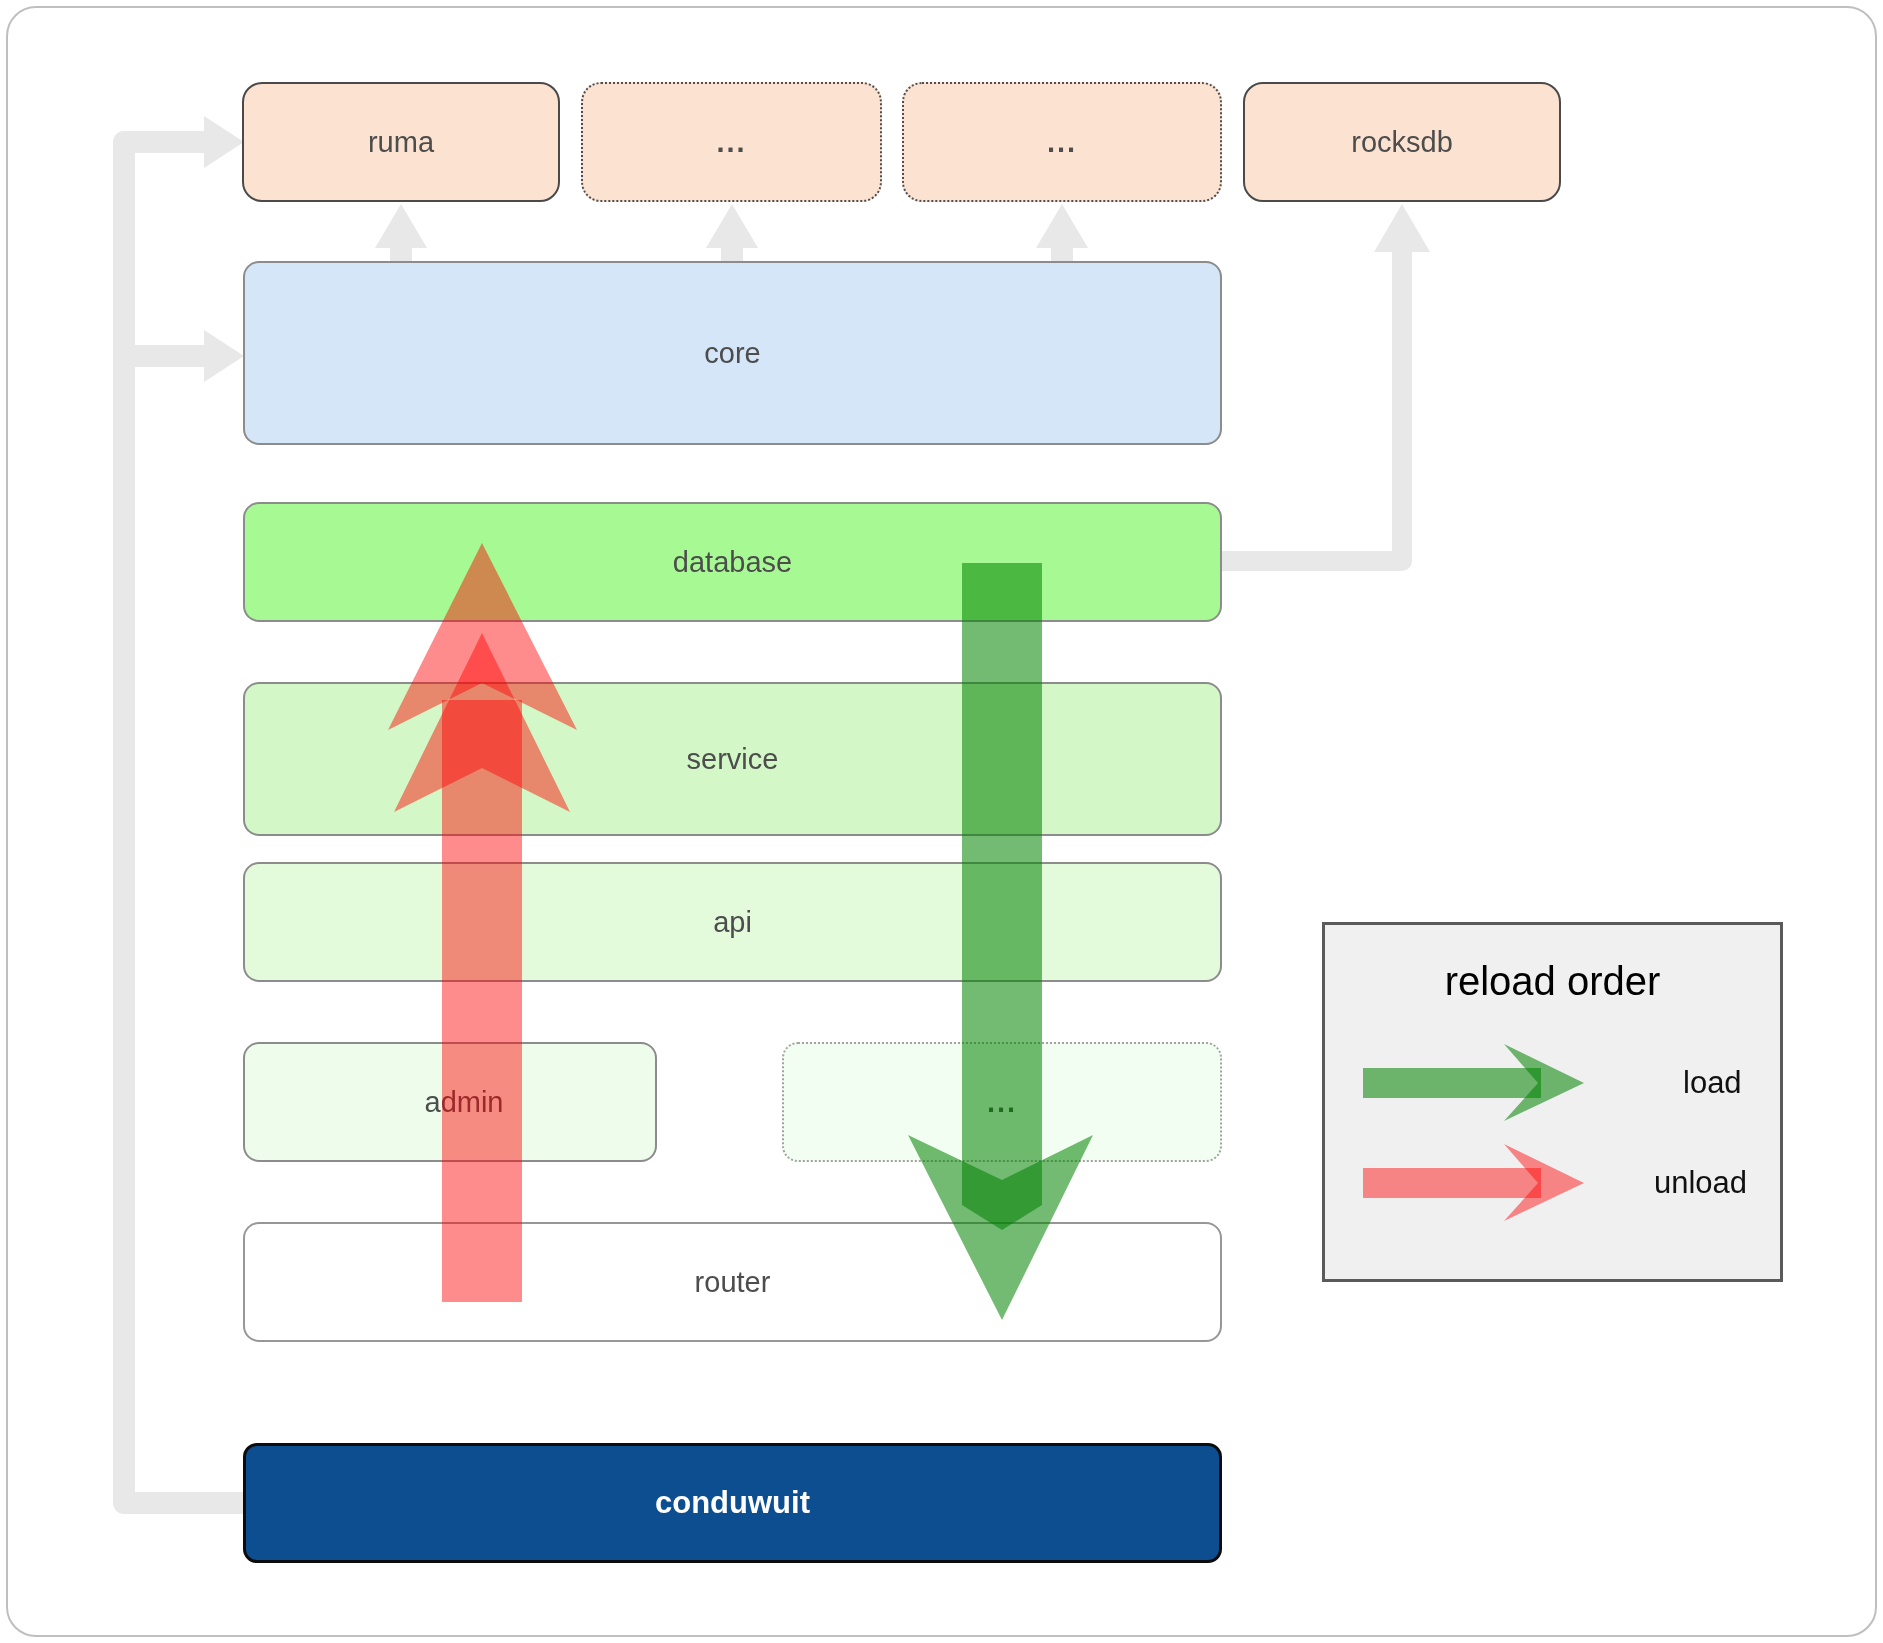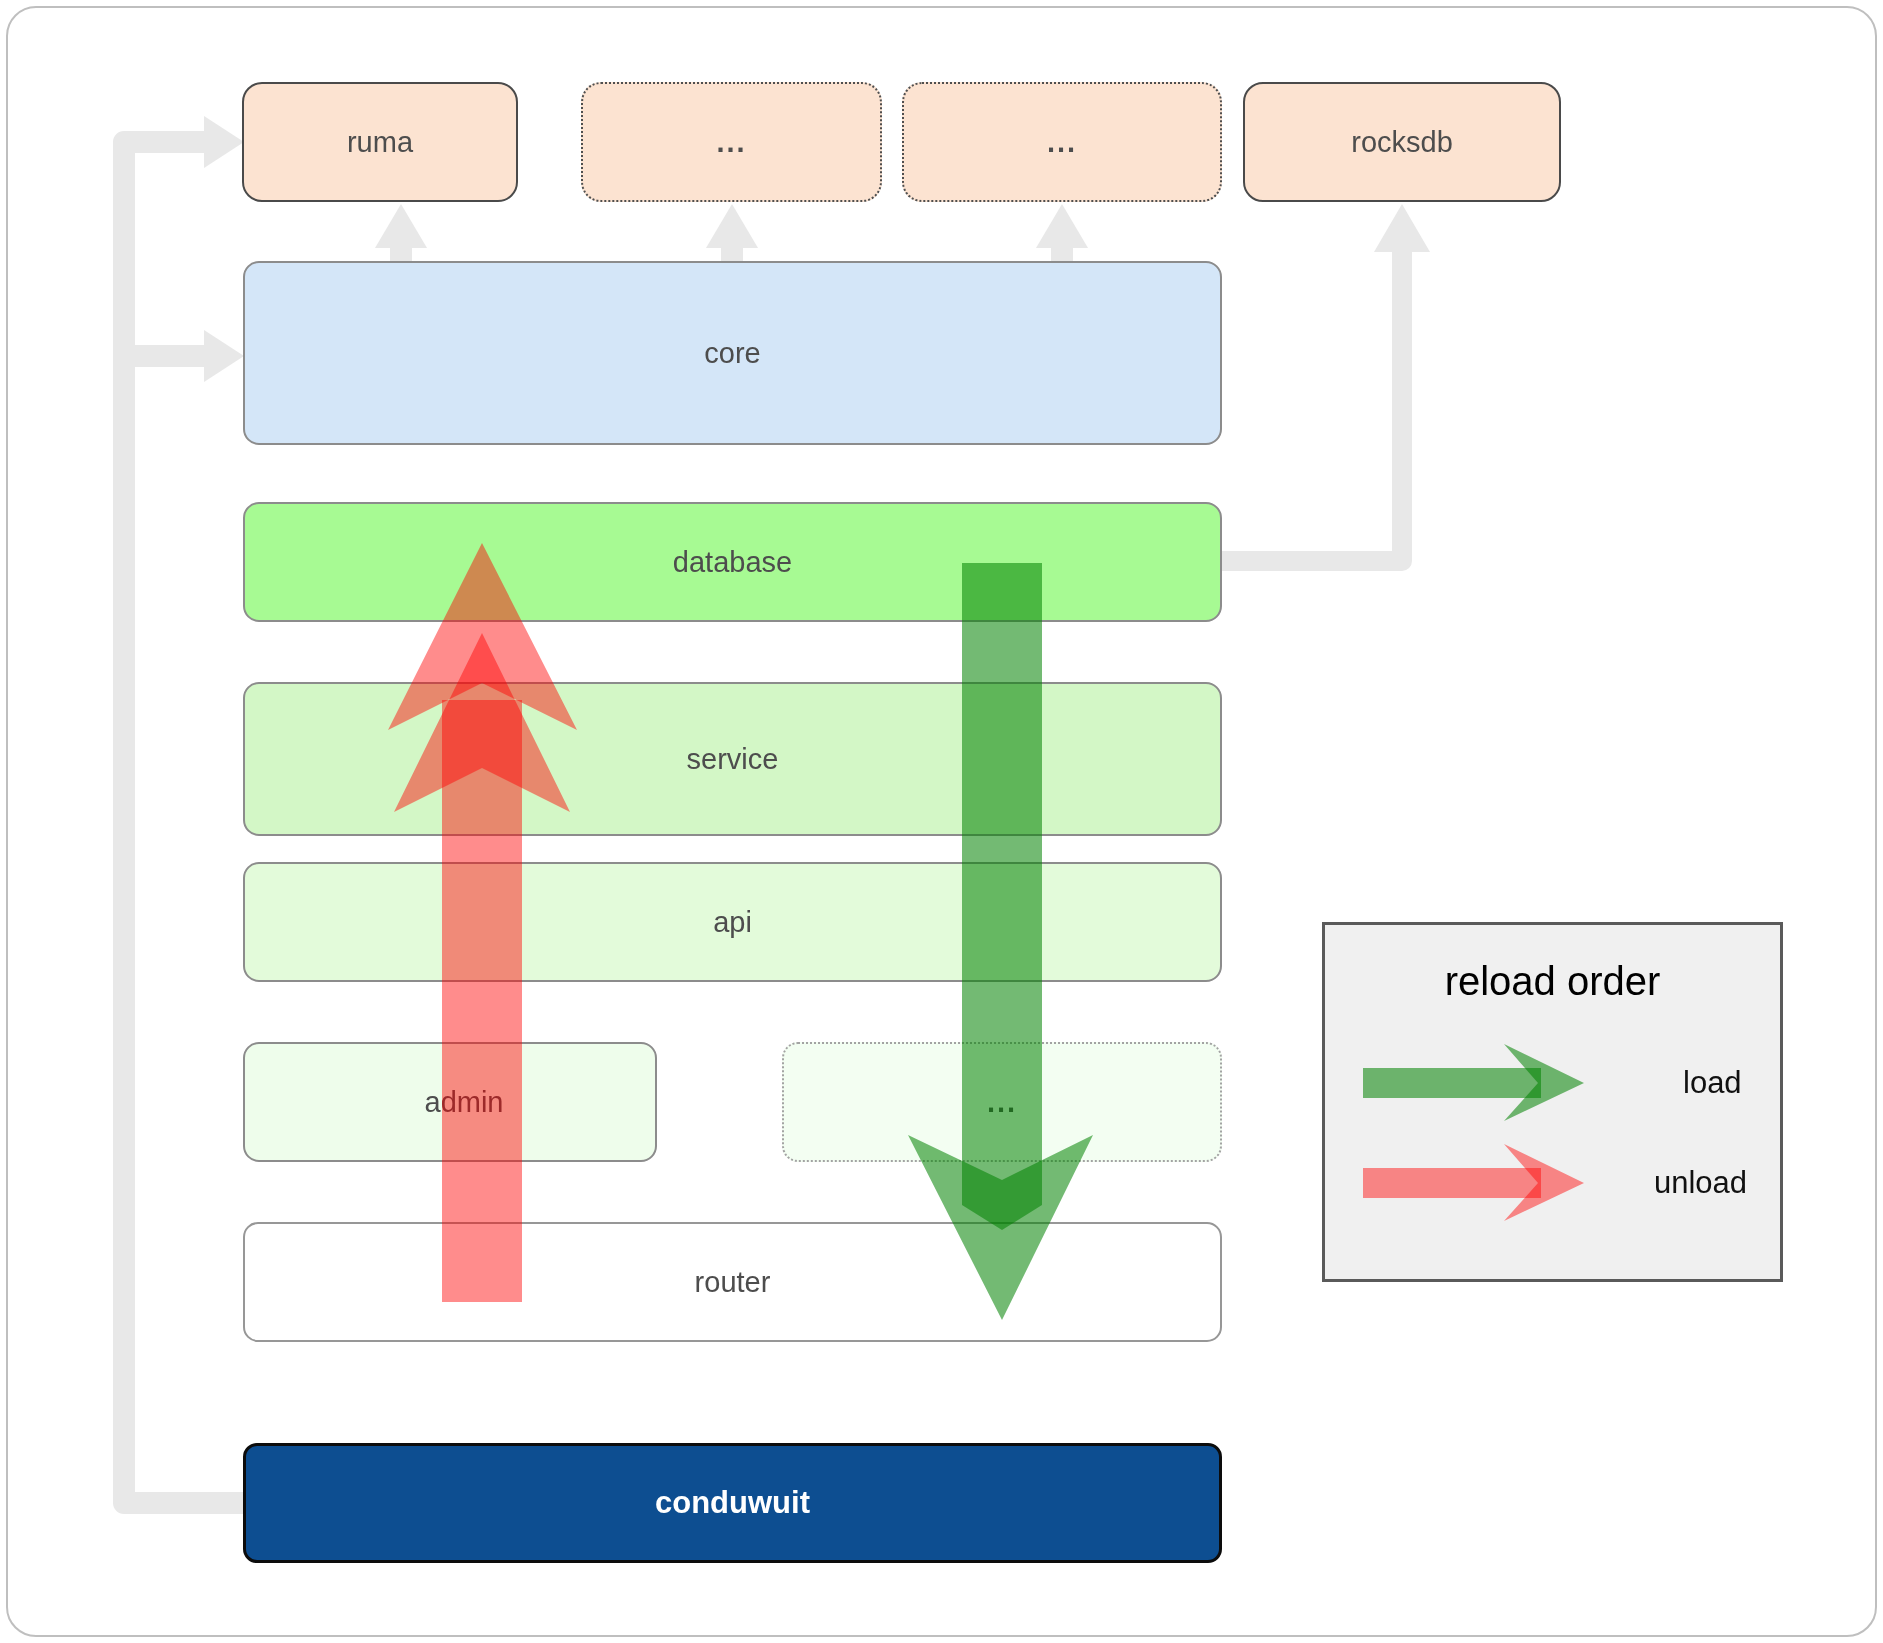--- a/index.html
+++ b/index.html
@@ -70,21 +70,21 @@
     <polygon class="conn-fill" points="1374,252 1402,204 1430,252"></polygon>
 
     <rect class="conn-fill" x="390" y="244" width="22" height="20"></rect>
     <polygon class="conn-fill" points="375,248 401,204 427,248"></polygon>
     <rect class="conn-fill" x="721" y="244" width="22" height="20"></rect>
     <polygon class="conn-fill" points="706,248 732,204 758,248"></polygon>
     <rect class="conn-fill" x="1051" y="244" width="22" height="20"></rect>
     <polygon class="conn-fill" points="1036,248 1062,204 1088,248"></polygon>
   </svg>
 
-  <div class="node toprow solid-dark" style="left:242px;top:82px;width:276px;height:120px;">
+  <div class="node toprow solid-dark" style="left:242px;top:82px;width:318px;height:120px;">
     <span>ruma</span>
   </div>
   <div class="node toprow dotted-dark" style="left:581px;top:82px;width:301px;height:120px;">
     <span class="dots">...</span>
   </div>
   <div class="node toprow dotted-dark" style="left:902px;top:82px;width:320px;height:120px;">
     <span class="dots">...</span>
   </div>
   <div class="node toprow solid-dark" style="left:1243px;top:82px;width:318px;height:120px;">
     <span>rocksdb</span>
@@ -101,21 +101,21 @@
   </div>
   <div class="node api" style="left:243px;top:862px;width:979px;height:120px;">
     <span>api</span>
   </div>
   <div class="node admin" style="left:243px;top:1042px;width:414px;height:120px;padding-left:28px;">
     <span>admin</span>
   </div>
   <div class="node dotted-light" style="left:782px;top:1042px;width:440px;height:120px;">
     <span class="dots">...</span>
   </div>
-  <div class="node router" style="left:243px;top:1222px;width:979px;height:120px;border-radius:15px;">
+  <div class="node router" style="left:243px;top:1222px;width:979px;height:120px;">
     <span>router</span>
   </div>
   <div class="node app" style="left:243px;top:1443px;width:979px;height:120px;">
     <span>conduwuit</span>
   </div>
 
   <svg class="layer" width="1883" height="1643" viewBox="0 0 1883 1643">
 
     <polygon class="red-shape" points="482,543 577,730 482,683 388,730"></polygon>
     <polygon class="red-shape" points="482,633 570,812 482,768 394,812"></polygon>

